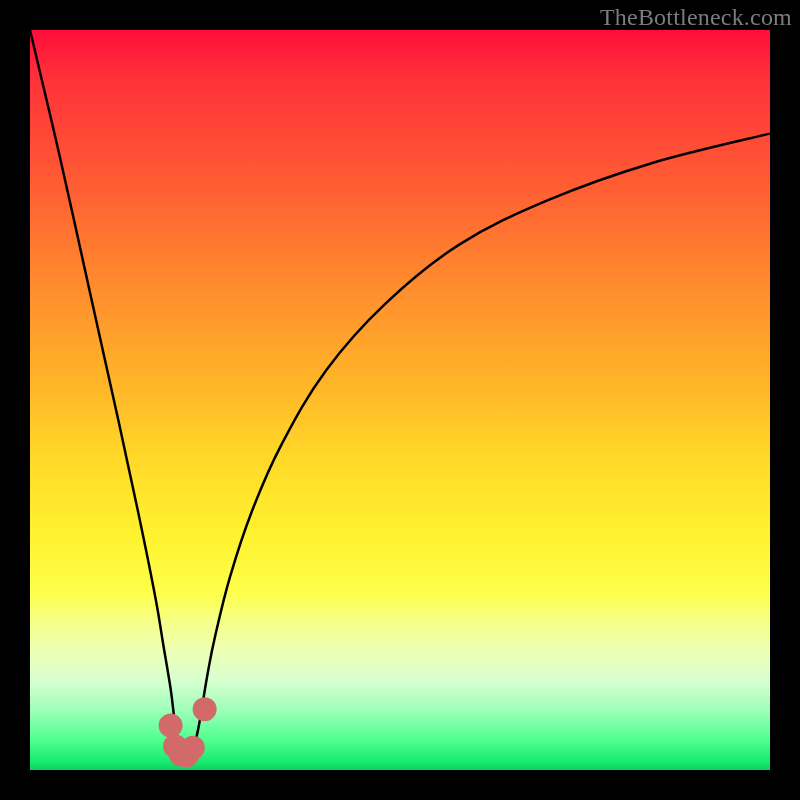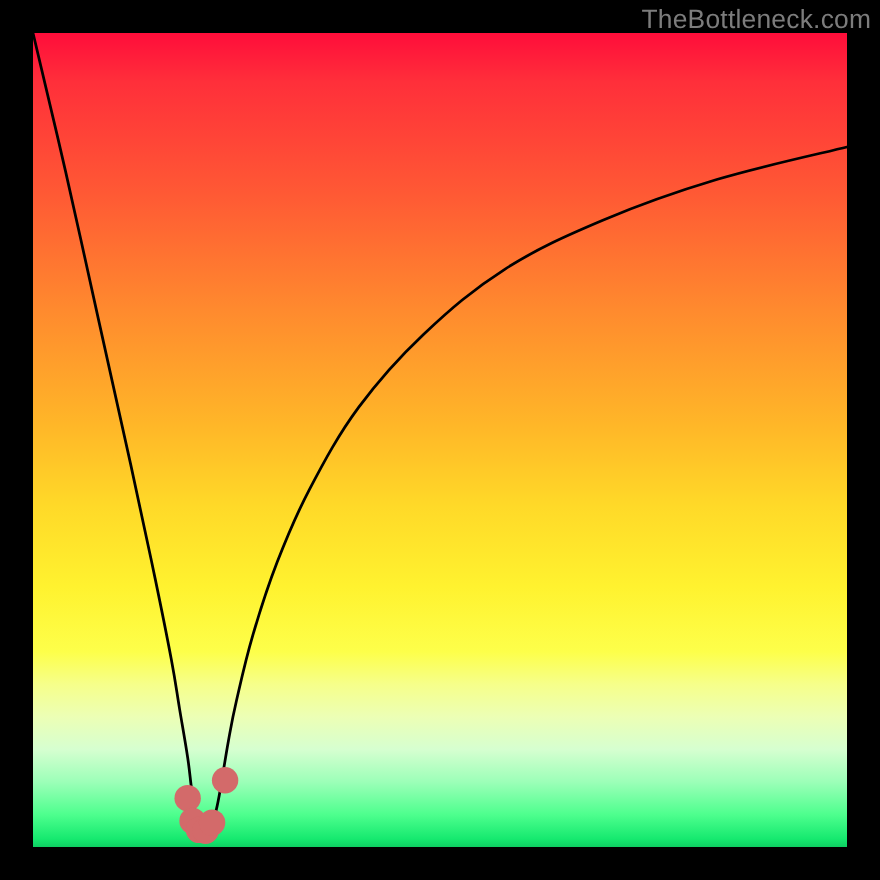--- a/index.html
+++ b/index.html
@@ -9,20 +9,21 @@
     height: 800px;
     overflow: hidden;
     background: #000;
     font-family: Arial, Helvetica, sans-serif;
   }
   .frame {
     position: relative;
     width: 800px;
     height: 800px;
     background: #000;
+    font-family: Liberation Serif, serif;
   }
   .plot {
     position: absolute;
     left: 30px;
     top: 30px;
     width: 740px;
     height: 740px;
     
     background: linear-gradient(
       to bottom,

